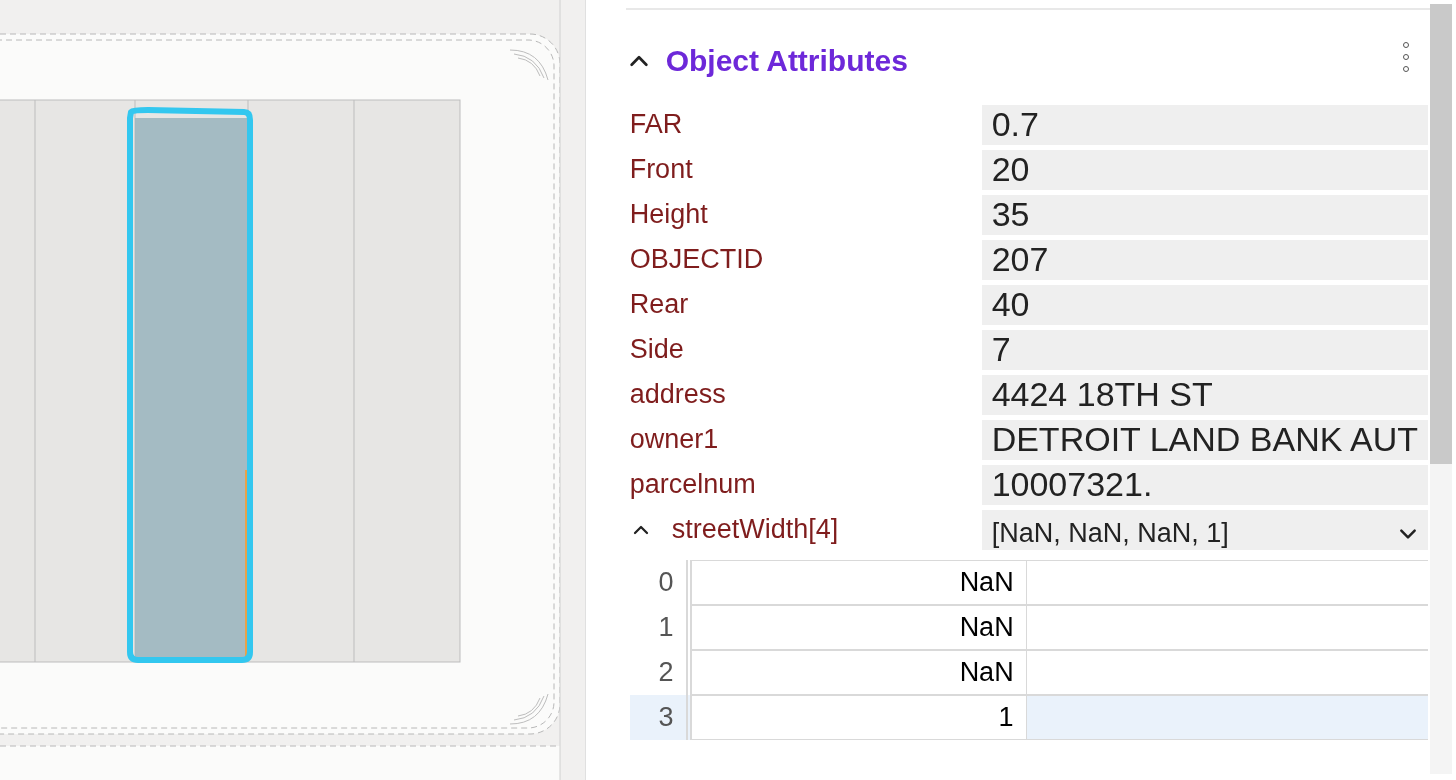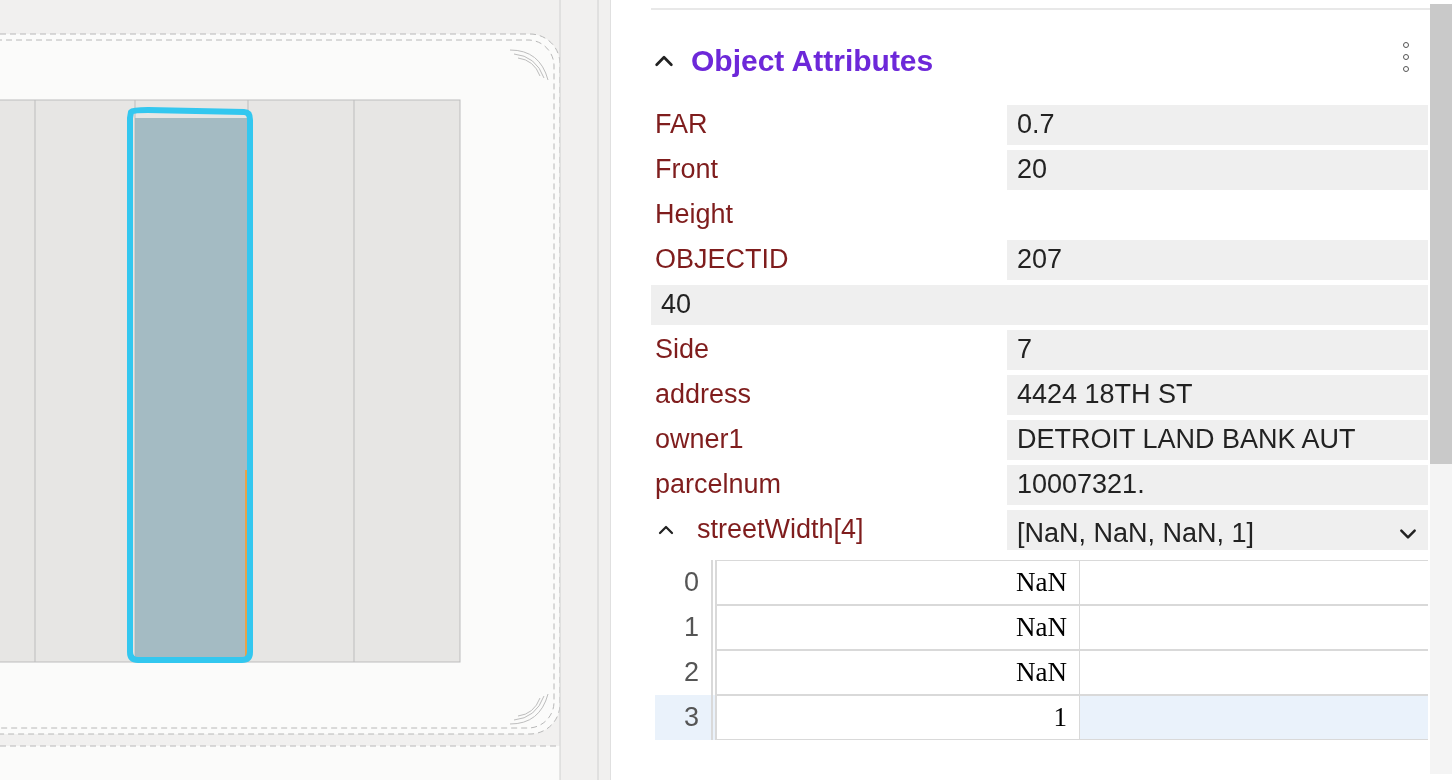--- a/index.html
+++ b/index.html
@@ -59,21 +59,21 @@
     width: 356px;
     font-size: 27px;
     color: #7f1d1d;
     padding-left: 4px;
     white-space: nowrap;
   }
   .attr-value {
     flex: 1;
     height: 40px;
     background: #efefef;
-    font-size: 27px;
+    font-size: 34px;
     color: #222;
     display: flex;
     align-items: center;
     padding: 0 10px;
     border: none;
     overflow: hidden;
     white-space: nowrap;
   }
 
   .array-row .attr-label { display: flex; align-items: center; gap: 20px; }
@@ -98,29 +98,28 @@
   .idx-cell {
     width: 58px;
     text-align: right;
     padding-right: 12px;
     font-size: 27px;
     color: #555;
     display:flex; align-items:center; justify-content:flex-end;
     border-right: 2px solid #d9d9d9;
   }
   .val-cell {
-    width: 365px;
+    width: 337px;
     border: 1px solid #d9d9d9;
     border-left: 2px solid #d9d9d9;
     margin-left: 2px;
     display:flex; align-items:center; justify-content:flex-end;
     padding: 12px 12px;
     font-size: 27px;
     background:#fff;
-    font-family:Liberation Serif, serif;
   }
   .arow.selected .val-cell { }
   .arow.selected .rest-cell { }
   .arow.selected { background: #eaf2fb; }
   .rest-cell {
     flex:1;
     border-top: 1px solid #d9d9d9;
     border-bottom: 1px solid #d9d9d9;
   }
   .array-table .arow:not(.selected) .rest-cell { background:#fff; }
@@ -213,26 +212,28 @@
         <div class="attr-row">
           <div class="attr-label">FAR</div>
           <div class="attr-value">0.7</div>
         </div>
         <div class="attr-row">
           <div class="attr-label">Front</div>
           <div class="attr-value">20</div>
         </div>
         <div class="attr-row">
           <div class="attr-label">Height</div>
+          <div class="attr-value">35</div>
         </div>
         <div class="attr-row">
           <div class="attr-label">OBJECTID</div>
           <div class="attr-value">207</div>
         </div>
         <div class="attr-row">
+          <div class="attr-label">Rear</div>
           <div class="attr-value">40</div>
         </div>
         <div class="attr-row">
           <div class="attr-label">Side</div>
           <div class="attr-value">7</div>
         </div>
         <div class="attr-row">
           <div class="attr-label">address</div>
           <div class="attr-value">4424 18TH ST</div>
         </div>

